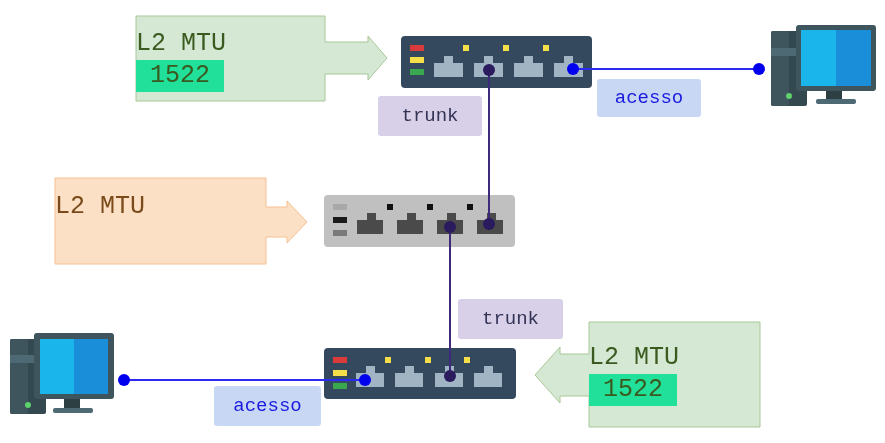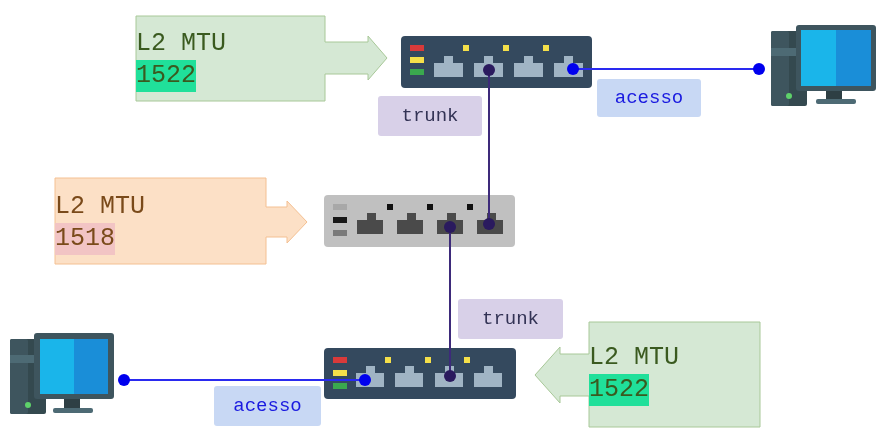--- a/index.html
+++ b/index.html
@@ -1,20 +1,20 @@
 <!DOCTYPE html>
 <html><head>
 <meta charset="utf-8">
 <style>
   html, body { margin:0; padding:0; background:#ffffff; }
   body { width:885px; height:443px; position:relative; overflow:hidden; font-family:"Liberation Mono", "DejaVu Sans Mono", monospace; }
   #stage { position:absolute; left:0; top:0; width:885px; height:443px; }
   .label-box { position:absolute; font-family:"Liberation Mono", "DejaVu Sans Mono", monospace; font-size:19px; display:flex; align-items:center; justify-content:center; border-radius:3px; }
   .mtu-text { position:absolute; font-family:"Liberation Mono", "DejaVu Sans Mono", monospace; font-size:25px; text-align:left; line-height:32px; }
-  .mtu-val { display:inline-block; padding:0 0; line-height:32px; }
+  .mtu-val { display:inline-block; padding:0 14px; line-height:32px; }
 </style>
 </head>
 <body>
 
 <svg id="stage" width="885" height="443" viewBox="0 0 885 443" xmlns="http://www.w3.org/2000/svg">
 
   <g>
     <path d="M136,16 H325 V42 H368 V36 L387,58 L368,80 V74 H325 V101 H136 Z" fill="#d5e8d4" stroke="#a8c898" stroke-width="1"></path>
   </g>
 
@@ -112,21 +112,20 @@
   </g>
 </svg>
 
 <div class="mtu-text" style="left:136px; top:28px; width:189px; color:#3a5a1f;">
   <div>L2 MTU</div>
   <div><span class="mtu-val" style="background:#20e09a;">1522</span></div>
 </div>
 
 <div class="mtu-text" style="left:55px; top:191px; width:211px; color:#7a4a1a;">
   <div>L2 MTU</div>
-  <div><span class="mtu-val" style="background:#f2c4c4;">1518</span></div>
 </div>
 
 <div class="mtu-text" style="left:589px; top:342px; width:171px; color:#3a5a1f;">
   <div>L2 MTU</div>
   <div><span class="mtu-val" style="background:#20e09a;">1522</span></div>
 </div>
 
 <div class="label-box" style="left:378px; top:96px; width:104px; height:40px; color:#333355;">trunk</div>
 <div class="label-box" style="left:458px; top:299px; width:105px; height:40px; color:#333355;">trunk</div>
 <div class="label-box" style="left:597px; top:79px; width:104px; height:38px; color:#1a1ae0;">acesso</div>

